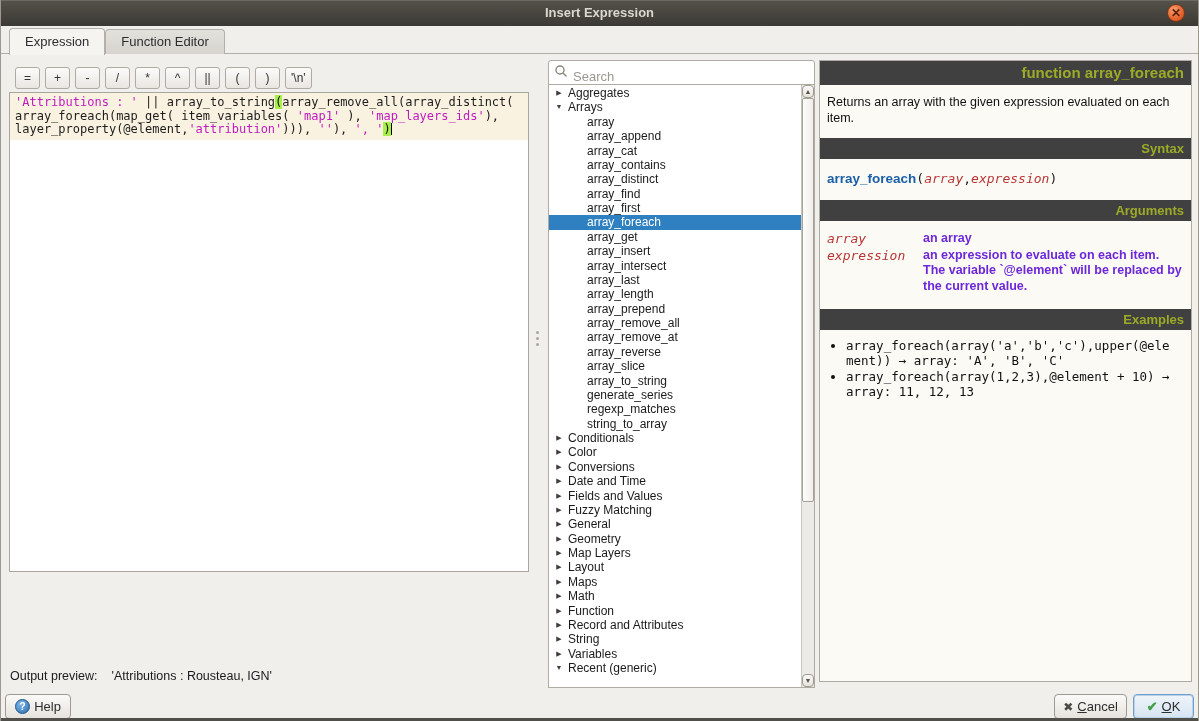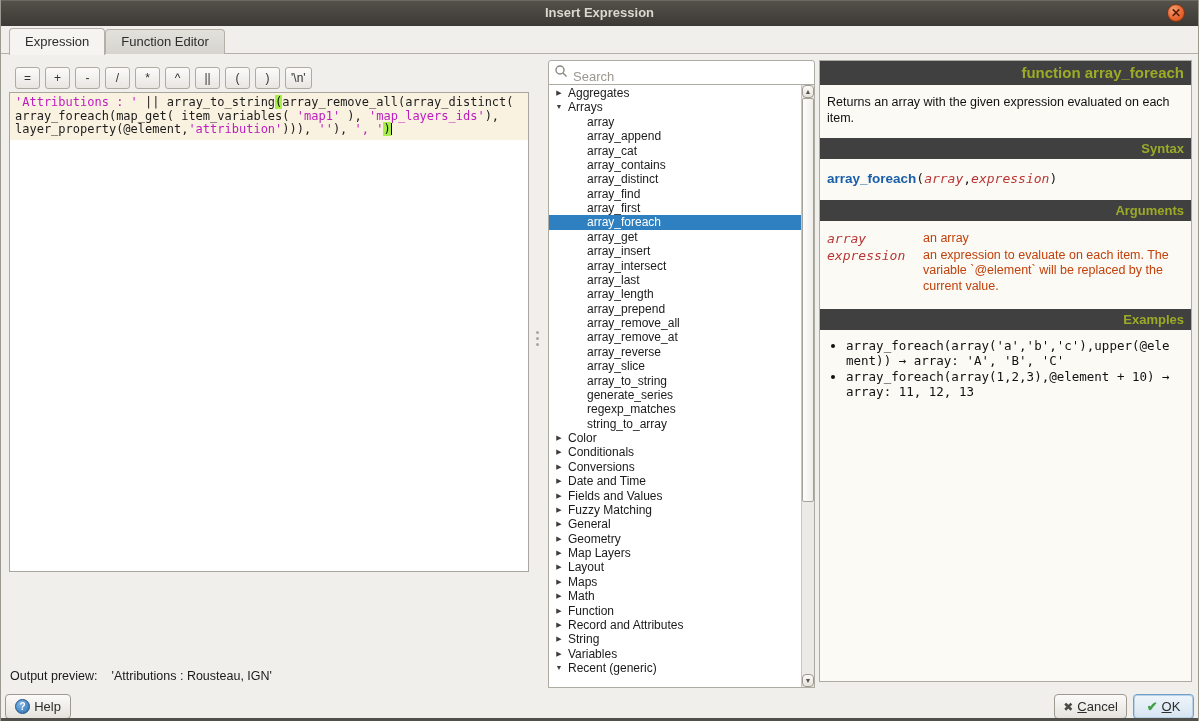--- a/index.html
+++ b/index.html
@@ -119,21 +119,21 @@
   }
   .band.title { font-size:15px; padding:3px 7px 4px; }
   .help-desc { padding:9px 7px 12px; font-size:12.5px; line-height:1.28; color:#111; }
   .syntax-line {
     padding:12px 7px 14px; font-family:"DejaVu Sans Mono", monospace; font-size:13px;
   }
   .fn-name { color:#1a5fa8; font-weight:bold; font-family:"Liberation Sans",sans-serif; font-size:13.5px; }
   .arg-it  { color:#b93535; font-style:italic; }
   .args-table { display:grid; grid-template-columns:92px 1fr; padding:10px 7px 14px; row-gap:1px; column-gap:4px; }
   .args-table .aname { font-family:"DejaVu Sans Mono", monospace; font-size:13px; color:#b93535; font-style:italic; }
-  .args-table .adesc { font-size:12.5px; line-height:1.25; color:#c2410c; }
+  .args-table .adesc { font-size:12.5px; line-height:1.25; color:#6d28d9;font-weight:bold; }
   .examples { margin:8px 16px 0 26px; padding-bottom:10px; }
   .examples li {
     font-family:"DejaVu Sans Mono", monospace; font-size:12.5px; line-height:15px;
     color:#111; word-break:break-all; margin-bottom:1px;
   }
   
   .btn {
     position:absolute; height:25px; border:1px solid #9d9a92; border-radius:4px;
     background:linear-gradient(#fbfaf8,#e6e3dd); font-size:13px; color:#2d2d2d;
     display:flex; align-items:center; justify-content:center; gap:4px;
@@ -279,25 +279,25 @@
           <span class="lbl-fn">generate_series</span>
         </div>
         <div class="tree-row">
           <span class="lbl-fn">regexp_matches</span>
         </div>
         <div class="tree-row">
           <span class="lbl-fn">string_to_array</span>
         </div>
         <div class="tree-row">
           <span class="arrow">▶</span>
+          <span class="lbl-cat">Conditionals</span>
+        </div>
+        <div class="tree-row">
+          <span class="arrow">▶</span>
           <span class="lbl-cat">Color</span>
-        </div>
-        <div class="tree-row">
-          <span class="arrow">▶</span>
-          <span class="lbl-cat">Conditionals</span>
         </div>
         <div class="tree-row">
           <span class="arrow">▶</span>
           <span class="lbl-cat">Conversions</span>
         </div>
         <div class="tree-row">
           <span class="arrow">▶</span>
           <span class="lbl-cat">Date and Time</span>
         </div>
         <div class="tree-row">

